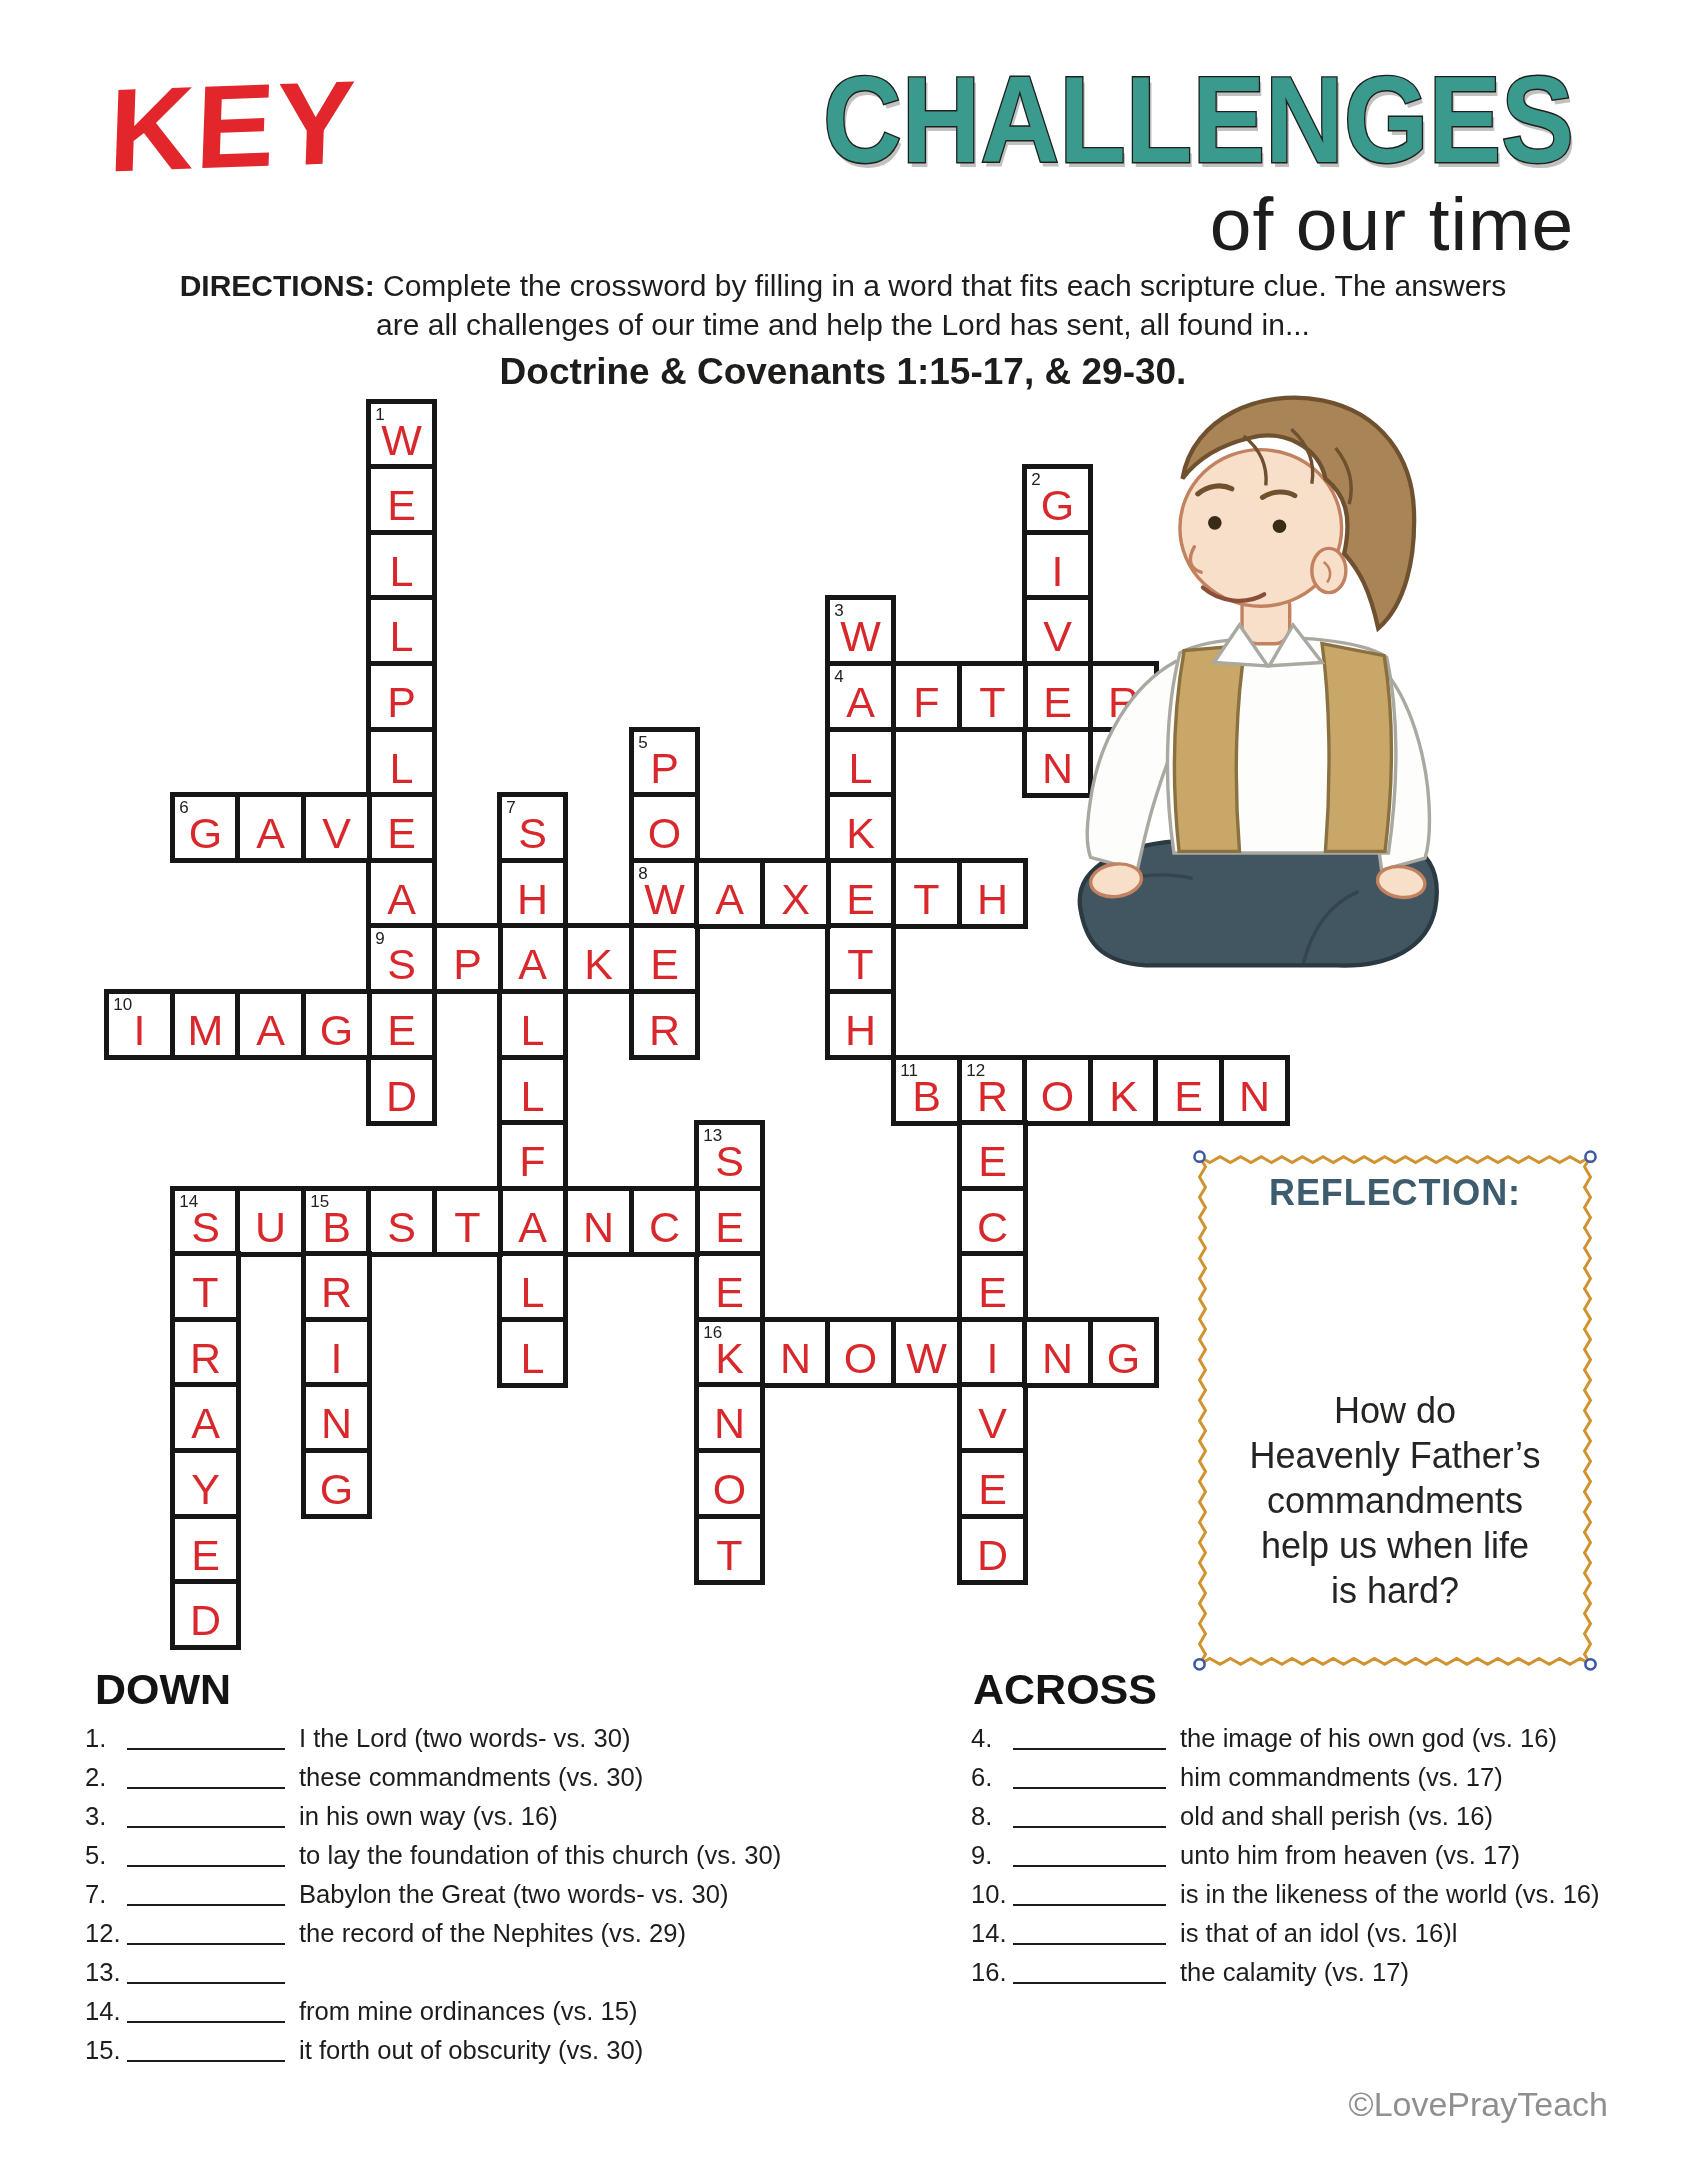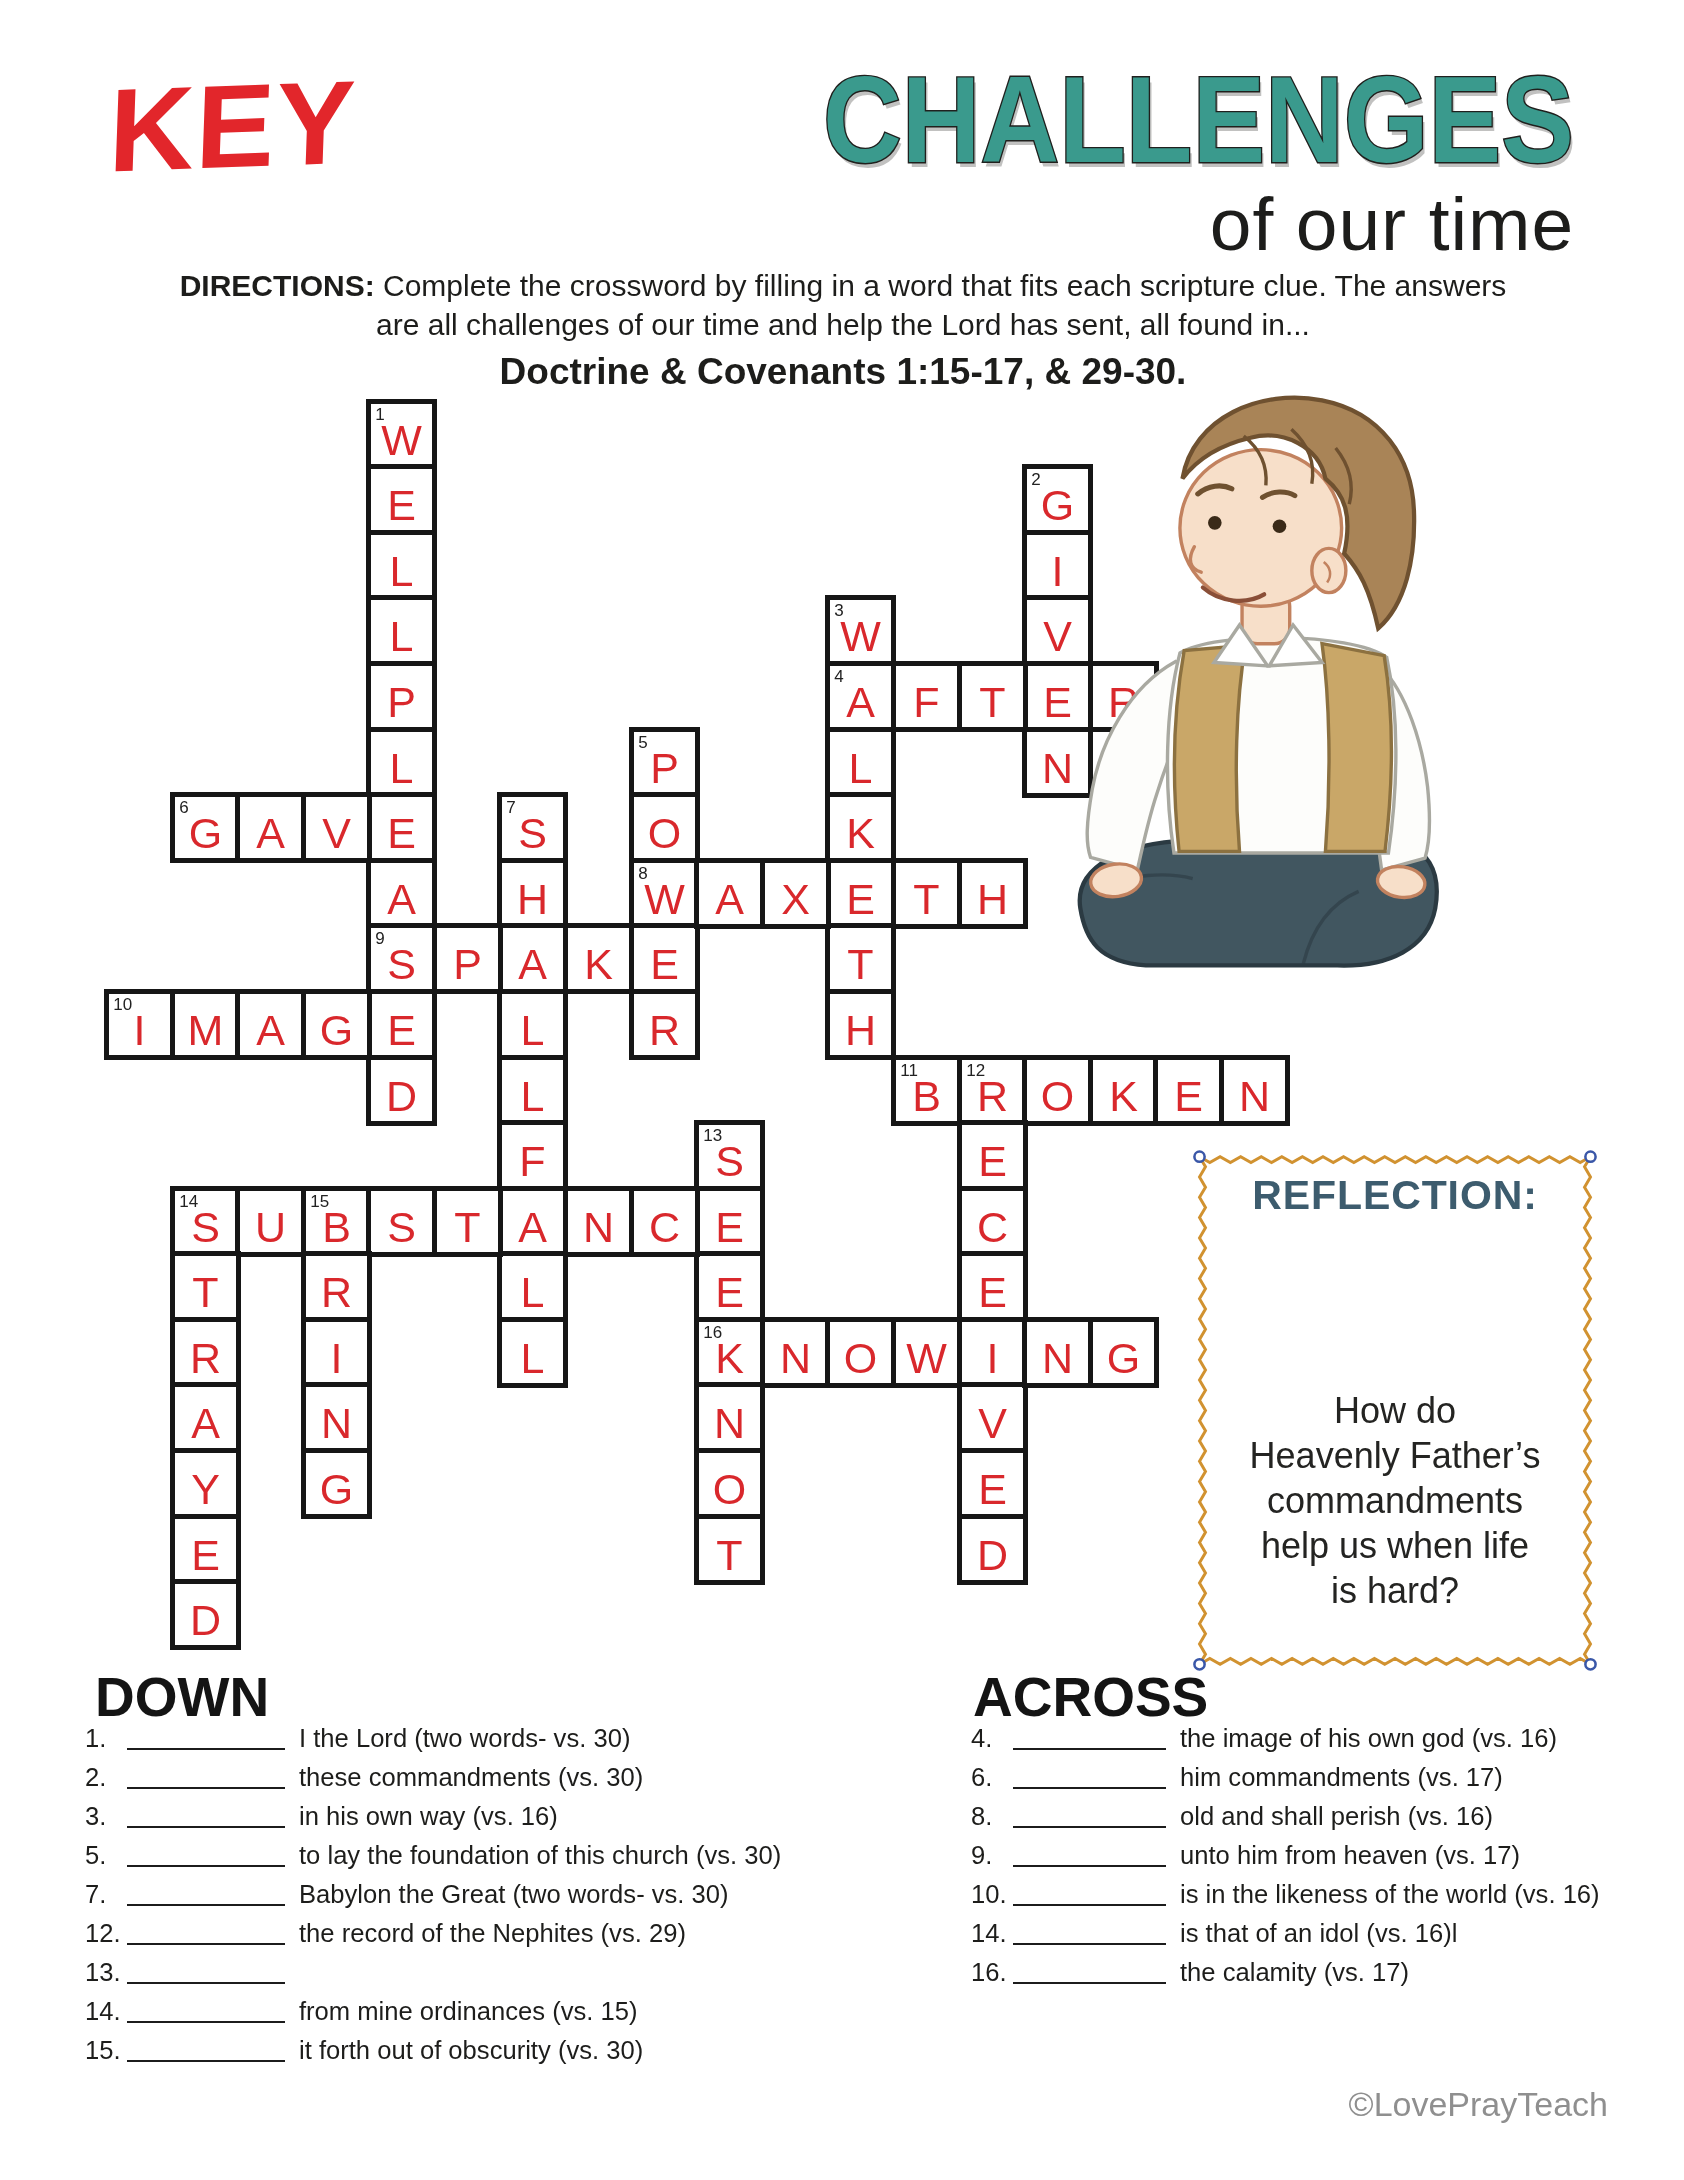--- a/index.html
+++ b/index.html
@@ -24,28 +24,28 @@
   .cw-cell{position:absolute;width:71px;height:71px;box-sizing:border-box;
     border:5.1px solid #161616;background:#ffffff;}
   .cw-letter{position:absolute;left:0;right:0;top:12px;text-align:center;
     font-size:43px;font-weight:400;}
   .cw-num{position:absolute;left:4.3px;top:0.9px;font-size:17px;color:#222;font-weight:400;}
 
   
   #reflection-box{left:1191px;top:1148px;width:408px;height:525px;}
   #reflection-border{position:absolute;left:0;top:0;}
   #reflection-title{position:absolute;left:0;top:24px;width:100%;text-align:center;
-    font-size:41px;font-weight:800;color:#3d5c6e;letter-spacing:0.9px;}
+    font-size:36px;font-weight:800;color:#3d5c6e;letter-spacing:0.9px;}
   #reflection-intro{position:absolute;left:0;top:128px;width:100%;text-align:center;
     font-size:28px;line-height:37px;color:#242422;}
   #reflection-question{position:absolute;left:0;top:240px;width:100%;text-align:center;
     font-size:36px;line-height:45px;color:#242422;}
 
   
-  .clue-heading{font-size:55px;font-weight:700;color:#141414;}
+  .clue-heading{font-size:43px;font-weight:700;color:#141414;}
   #down-heading{left:95px;top:1665px;}
   #across-heading{left:973px;top:1665px;}
   .clue-list{position:absolute;}
   #down-list{left:85px;top:1714px;width:903px;}
   #across-list{left:971px;top:1714px;width:707px;}
   .clue-row{height:39px;display:flex;align-items:flex-end;white-space:nowrap;font-size:25.6px;}
   .clue-num{width:39px;text-align:left;flex:0 0 auto;}
   .clue-line{flex:0 0 auto;width:158px;border-bottom:2.6px solid #1c1c1c;height:20.4px;margin:0 13.6px 3.4px 3.4px;}
   #across-list .clue-line{width:153px;}
   .clue-text{padding-bottom:0px;}

